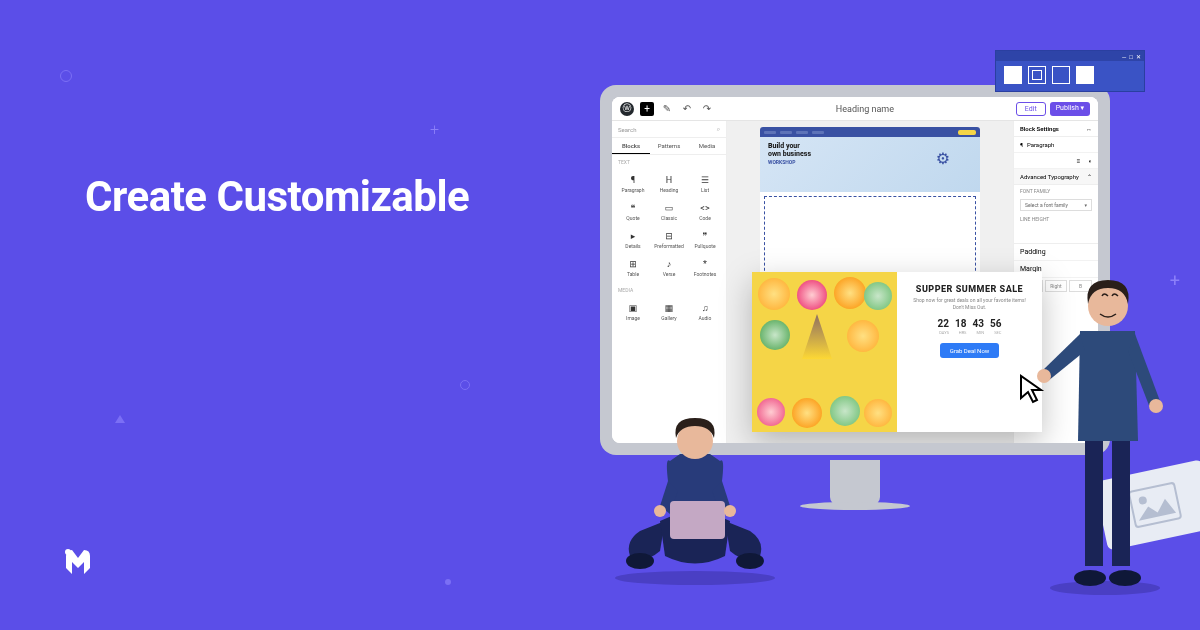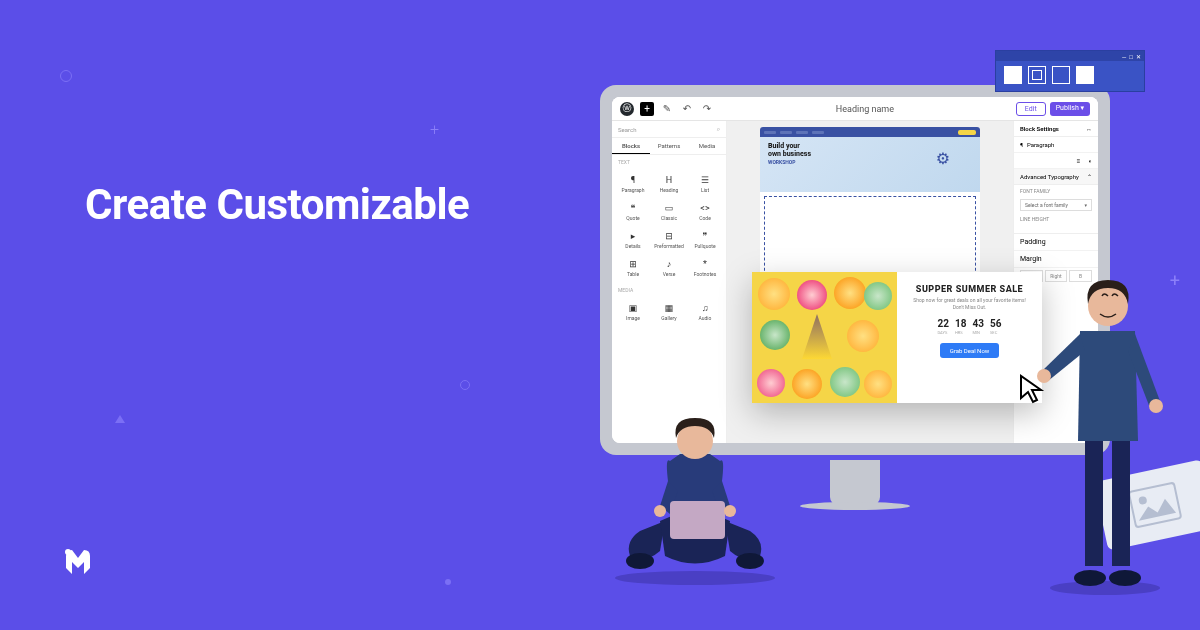--- a/index.html
+++ b/index.html
@@ -5,21 +5,21 @@
 *{margin:0;padding:0;box-sizing:border-box;font-family:-apple-system,BlinkMacSystemFont,"Segoe UI",Roboto,sans-serif}
 body{width:1200px;height:630px;background:#5B4EE8;position:relative;overflow:hidden}
 
 
 .shape-dot{position:absolute;width:6px;height:6px;border-radius:50%;background:#7B6FF5}
 .shape-plus{position:absolute;color:#8B7FF9;font-size:16px;font-weight:300}
 .shape-circle{position:absolute;border:1px solid #7B6FF5;border-radius:50%;background:transparent}
 .shape-tri{position:absolute;width:0;height:0;border-left:5px solid transparent;border-right:5px solid transparent;border-bottom:8px solid #7B6FF5}
 
 
-.headline{position:absolute;left:85px;top:178px;color:#fff;font-size:42px;font-weight:700;line-height:1.3;letter-spacing:-0.5px}
+.headline{position:absolute;left:85px;top:170px;color:#fff;font-size:42px;font-weight:700;line-height:1.3;letter-spacing:-0.5px}
 
 
 .brand{position:absolute;left:60px;bottom:50px;display:flex;align-items:center;gap:12px}
 .brand-icon{width:36px;height:36px;position:relative}
 .brand-text{color:#fff;font-size:24px;font-weight:500;letter-spacing:0.5px}
 
 
 .monitor{position:absolute;right:90px;top:85px;width:510px;height:410px}
 .monitor-frame{width:100%;height:370px;background:#C5C8D0;border-radius:16px;padding:12px;position:relative}
 .monitor-screen{width:100%;height:100%;background:#fff;border-radius:8px;display:flex;overflow:hidden;position:relative}
@@ -54,28 +54,28 @@
 .page-preview{margin:6px auto;width:220px;background:#fff;border-radius:3px;overflow:hidden}
 .pp-nav{height:10px;background:#3951A3;display:flex;align-items:center;padding:0 4px;gap:4px}
 .pp-nav-item{width:12px;height:3px;background:#5d73b8;border-radius:1px}
 .pp-hero{height:55px;background:linear-gradient(135deg,#d5e5f5,#c0d8ee);padding:6px 8px;position:relative}
 .pp-hero-title{font-size:7px;font-weight:800;color:#1a1a1a;line-height:1.1}
 .pp-hero-sub{font-size:5px;color:#3951A3;font-weight:700;margin-top:1px}
 .pp-gear{position:absolute;right:30px;top:12px;color:#3951A3;font-size:16px}
 .pp-dashed{margin:4px;border:1px dashed #3951A3;height:85px;background:#fff}
 
 
-.popup{position:absolute;left:140px;top:175px;width:290px;height:131px;background:#fff;box-shadow:0 10px 30px rgba(0,0,0,0.25);display:flex;z-index:20}
+.popup{position:absolute;left:140px;top:175px;width:290px;height:160px;background:#fff;box-shadow:0 10px 30px rgba(0,0,0,0.25);display:flex;z-index:20}
 .popup-img{width:145px;background:#F5D547;position:relative;overflow:hidden}
 .fruit{position:absolute;border-radius:50%}
 .popup-content{flex:1;padding:12px 10px;text-align:center}
 .popup-title{font-size:9px;font-weight:800;color:#222;letter-spacing:0.5px}
 .popup-sub{font-size:5px;color:#888;margin-top:3px;line-height:1.3}
 .countdown{display:flex;justify-content:center;gap:6px;margin-top:8px}
-.cd-item{text-align:left}
+.cd-item{text-align:right}
 .cd-num{font-size:10px;font-weight:700;color:#222}
 .cd-lab{font-size:4px;color:#aaa;margin-top:1px}
 .popup-cta{margin-top:8px;background:#2E7BF6;color:#fff;font-size:6px;padding:4px 10px;border-radius:3px;display:inline-block}
 
 
 .cursor{position:absolute;left:405px;top:275px;z-index:30}
 
 
 .sidebar-r{width:85px;background:#fff;border-left:1px solid #eee;padding-top:24px;font-size:6px;z-index:4}
 .sr-head{display:flex;justify-content:space-between;padding:4px 6px;border-bottom:1px solid #eee;font-size:6px;font-weight:600}
@@ -273,21 +273,21 @@
         <div class="sr-accordion">
           <span>Advanced Typography</span>
             <span>⌃</span>
         </div>
         <div class="sr-label">FONT FAMILY</div>
         <div class="sr-select">
           <span>Select a font family</span>
             <span>▾</span>
         </div>
         <div class="sr-label">LINE HEIGHT</div>
-        <div class="sr-row" style="font-size:7px;border-top:1px solid #eee;margin-top:8px">
+        <div class="sr-row" style="font-size:7px;border-top:1px solid #eee;margin-top:18px">
           <span>Padding</span>
         </div>
         <div class="sr-row" style="font-size:7px">
           <span>Margin</span>
         </div>
         <div class="sr-margin">
           <div>Top</div>
           <div>Right</div>
           <div>B</div>
         </div>

